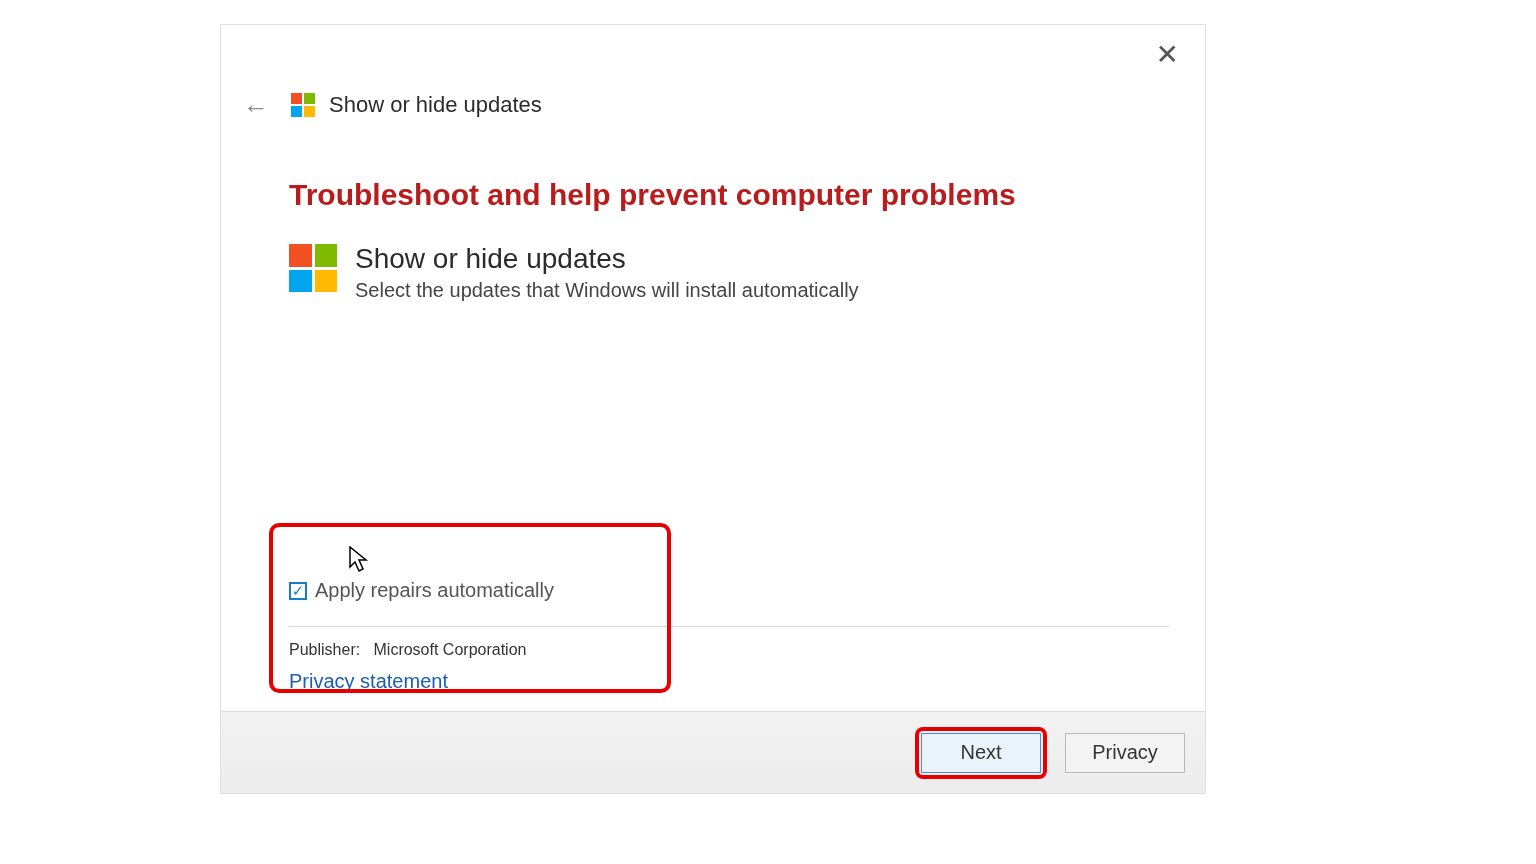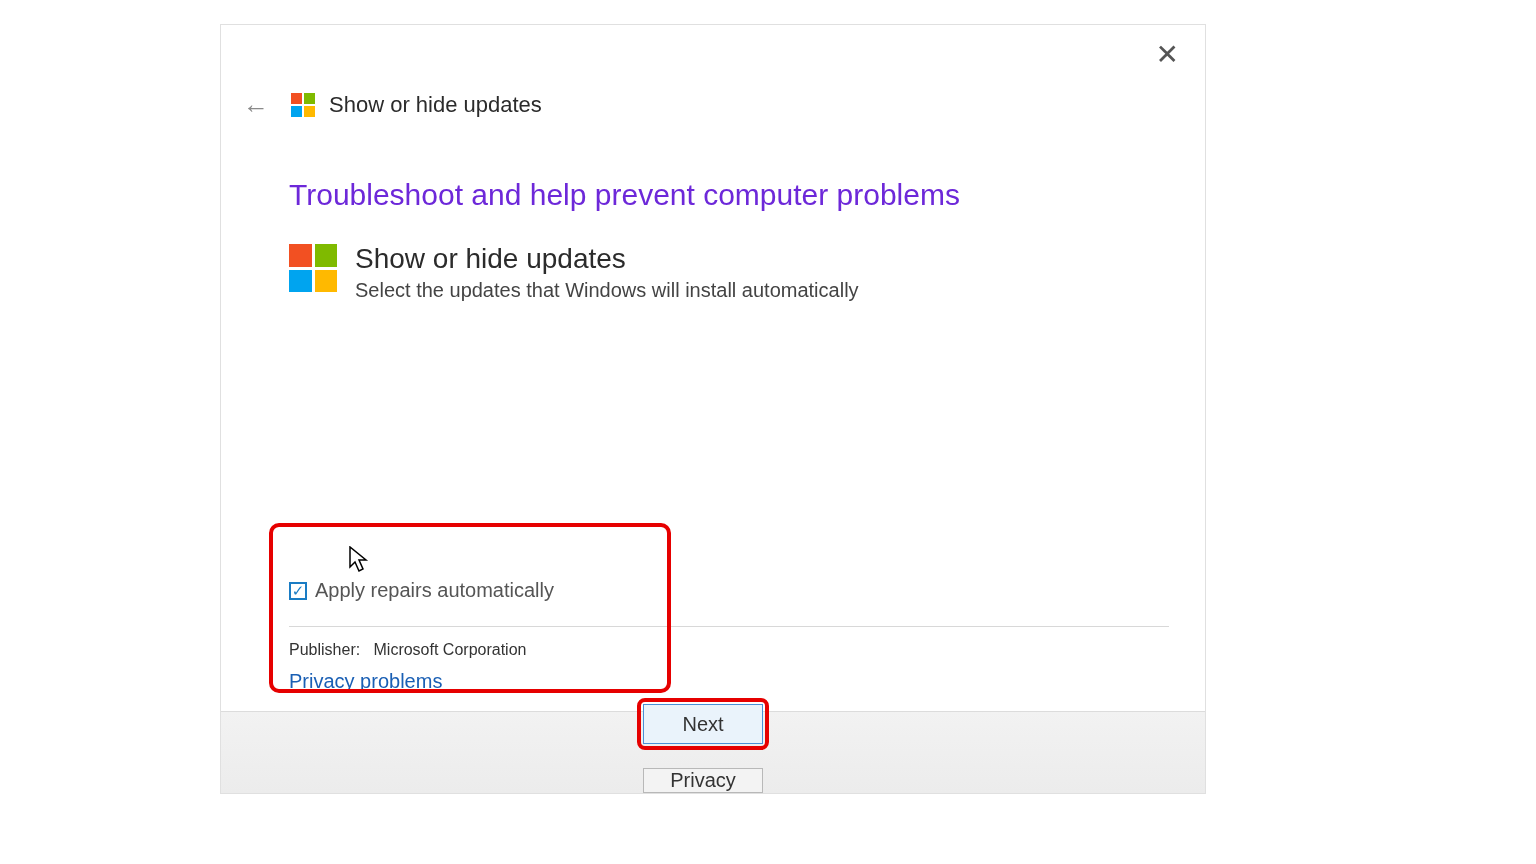--- a/index.html
+++ b/index.html
@@ -60,23 +60,23 @@
   .ms-logo .y { background: #ffb900; }
   .header-title {
     font-size: 22px;
     color: #2b2b2b;
   }
   .content {
     padding: 40px 0 0 68px;
   }
   .main-heading {
     font-size: 30px;
-    color: #6d28d9;
+    color: #b91c1c;
     margin: 14px 0 32px 0;
-    font-weight: 400;
+    font-weight: 700;
   }
   .app-row {
     display: flex;
     align-items: flex-start;
     gap: 18px;
   }
   .app-text-col { display: flex; flex-direction: column; }
   .app-title {
     font-size: 28px;
     color: #2b2b2b;
@@ -153,21 +153,20 @@
     bottom: 0;
     height: 82px;
     background: linear-gradient(#f2f2f2, #ececec);
     border-top: 1px solid #dcdcdc;
     display: flex;
     align-items: center;
     justify-content: flex-end;
     gap: 18px;
     padding-right: 20px;
     box-sizing: border-box;
-    flex-direction: column;
   }
   .btn {
     min-width: 120px;
     height: 40px;
     background: #f3f3f3;
     border: 1px solid #b8b8b8;
     font-size: 20px;
     color: #333;
     display: inline-flex;
     align-items: center;
@@ -237,21 +236,21 @@
     <div class="repair-row">
       <span class="cbx">✓</span>
       <span class="repair-label">Apply repairs automatically</span>
     </div>
     <div class="separator"></div>
     <div class="publisher-row">
       <span>Publisher:</span>
       &nbsp;
       <span>Microsoft Corporation</span>
     </div>
-    <div class="privacy-link">Privacy problems</div>
+    <div class="privacy-link">Privacy statement</div>
   </div>
 
   <div class="highlight-box"></div>
 
   <div class="footer">
     <span class="next-highlight">
       <span class="btn">Next</span>
     </span>
     <span class="btn">Privacy</span>
   </div>

